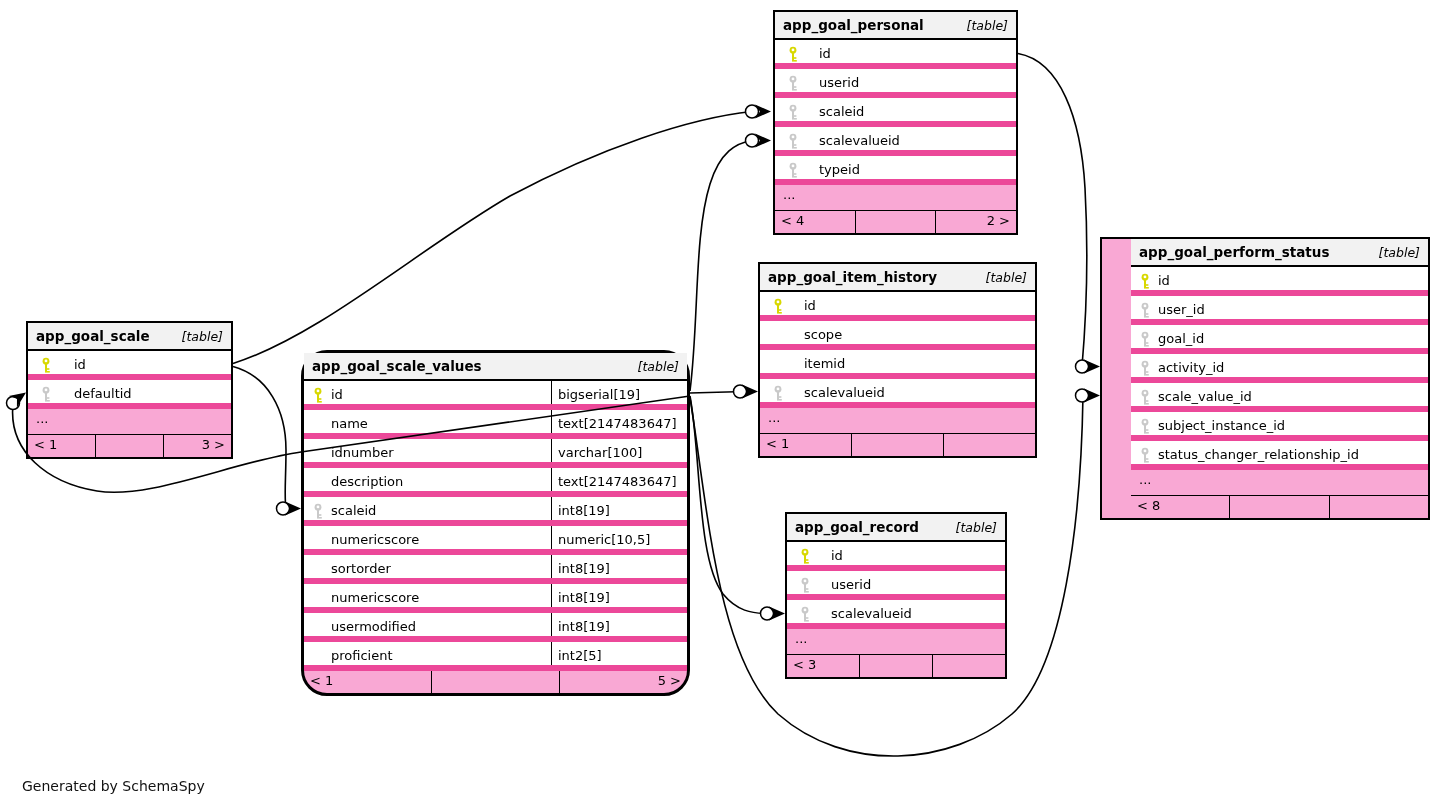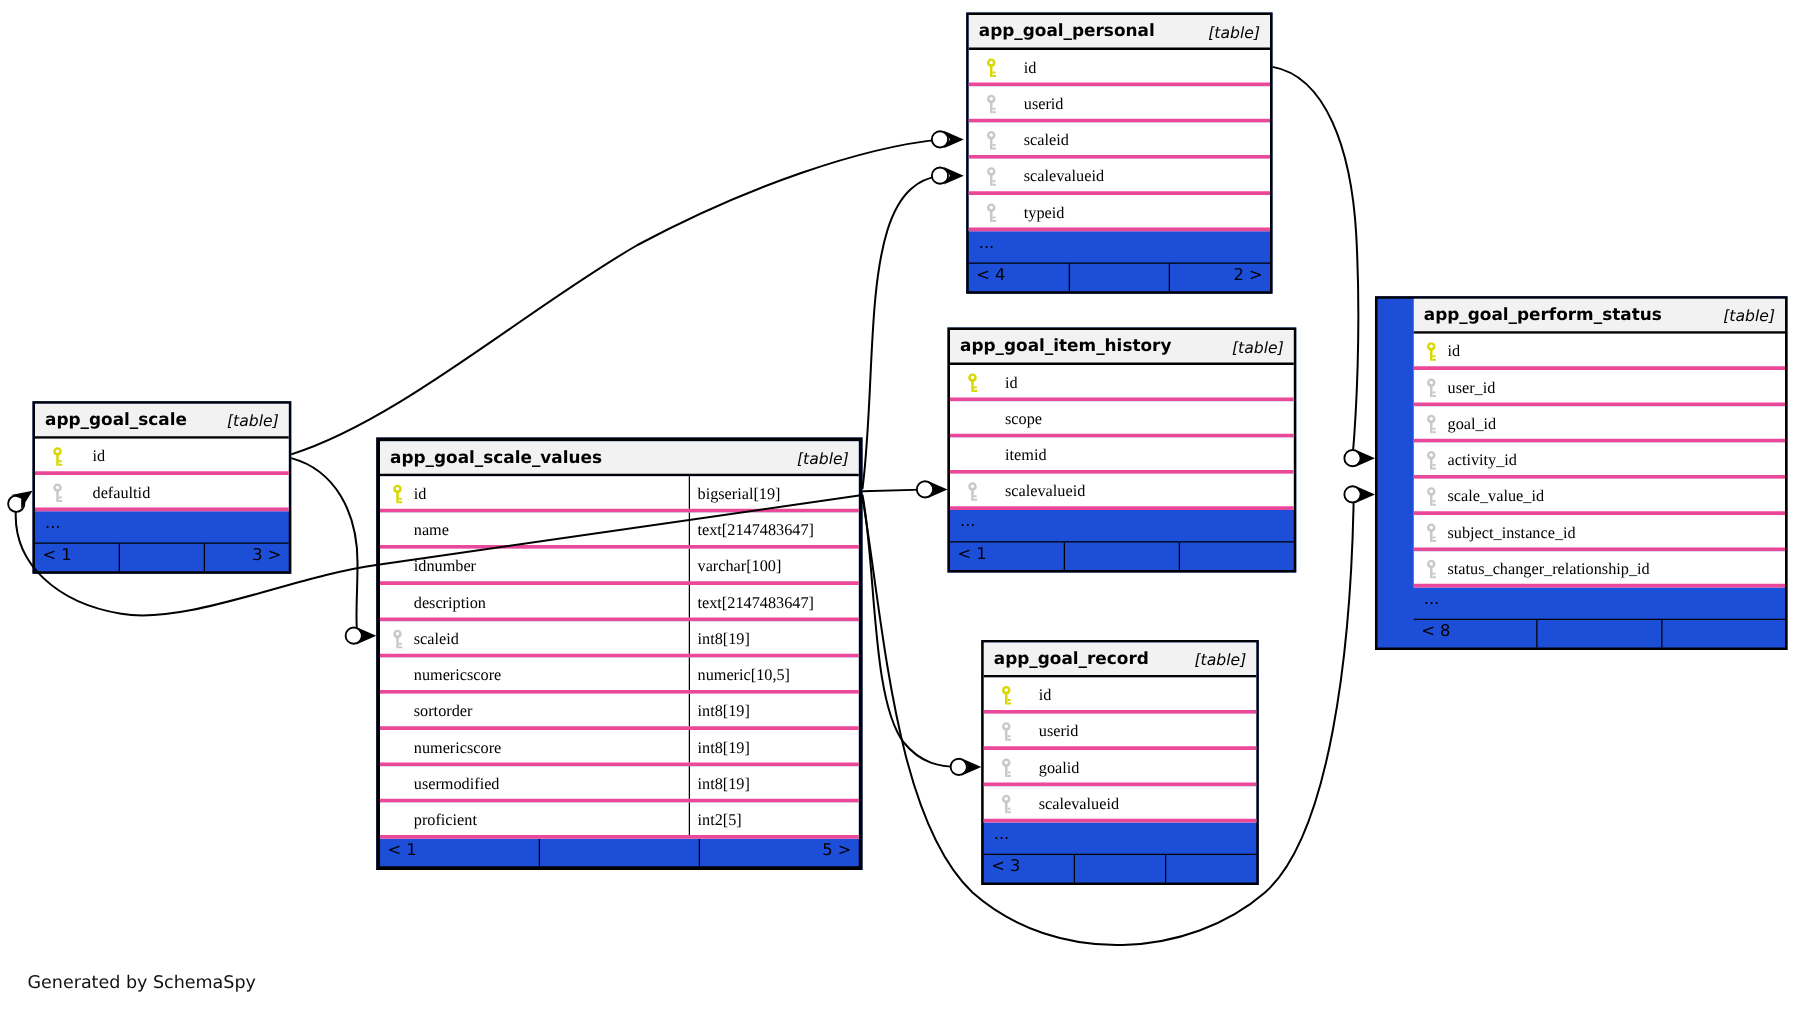--- a/index.html
+++ b/index.html
@@ -1,28 +1,28 @@
 <!DOCTYPE html>
 <html><head>
 <meta charset="utf-8">
 <style>
   html,body{margin:0;padding:0;}
   body{
     width:1446px;height:807px;position:relative;background:#ffffff;
     font-family:"DejaVu Sans","Liberation Sans",sans-serif;color:#000;
     overflow:hidden;
   }
-  .tbl{position:absolute;background:#1d4ed8;border:2px solid #000;box-sizing:border-box;z-index:1;}
+  .tbl{position:absolute;background:#f9a8d4;border:2px solid #000;box-sizing:border-box;z-index:1;}
   .tbl.emphasis{border-width:3px;}
   .tbl-header{height:28px;background:#f2f2f2;border-bottom:2px solid #000;
     display:flex;align-items:center;justify-content:space-between;
     padding:0 8px;box-sizing:border-box;}
   .tbl-name{font-weight:bold;font-size:13.5px;white-space:nowrap;}
   .tbl-tag{font-size:12.5px;white-space:nowrap;font-style:italic;}
-  .trow{height:29px;position:relative;border-bottom:3px solid #ec4899;box-sizing:border-box;background:#fff;font-family:Liberation Serif, serif;}
+  .trow{height:29px;position:relative;border-bottom:6px solid #ec4899;box-sizing:border-box;background:#fff;}
   .trow .icon{position:absolute;top:6px;}
   .trow .lbl{position:absolute;top:6px;font-size:13px;white-space:nowrap;}
   .typecell{position:absolute;top:0;bottom:0;border-left:1px solid #000;
     padding:6px 0 0 6px;font-size:13px;box-sizing:border-box;white-space:nowrap;}
   .ellipsisrow{height:26px;border-bottom:1px solid #000;box-sizing:border-box;
     font-size:13px;padding:2px 0 0 8px;}
   .tfooter{height:22px;display:flex;box-sizing:border-box;}
   .fcell{flex:1;border-right:1px solid #000;box-sizing:border-box;font-size:13px;
     padding:2px 6px 0 6px;white-space:nowrap;}
   .fcell:last-child{border-right:none;}
@@ -241,21 +241,21 @@
           </svg></span>
         <span class="lbl" style="left:46px">defaultid</span>
       </div>
       <div class="ellipsisrow">...</div>
       <div class="tfooter">
         <span class="fcell">&lt; 1</span>
         <span class="fcell"></span>
         <span class="fcell right">3 &gt;</span>
       </div>
     </div>
-    <div class="tbl emphasis" style="left: 301px; top: 350px; width: 389px;">
+    <div class="tbl emphasis" style="left: 301px; top: 350px; width: 389px; border-radius: 26px;">
       <div class="tbl-header">
         <span class="tbl-name">app_goal_scale_values</span>
         <span class="tbl-tag">[table]</span>
       </div>
       <div class="trow">
         <span class="icon" style="left:8px"><svg width="12" height="17" viewBox="0 0 12 17">
             <circle cx="6" cy="4.2" r="3.4" fill="#d8d800"></circle>
             <circle cx="6" cy="3.9" r="1.4" fill="#fff"></circle>
             <rect x="5" y="7" width="2" height="8.6" fill="#d8d800"></rect>
             <rect x="7" y="11.2" width="2.4" height="1.6" fill="#d8d800"></rect>
@@ -330,30 +330,20 @@
       </div>
       <div class="trow">
         <span class="icon" style="left:12px"><svg width="12" height="17" viewBox="0 0 12 17">
             <circle cx="6" cy="4.2" r="3.4" fill="#c9c9c9"></circle>
             <circle cx="6" cy="3.9" r="1.4" fill="#fff"></circle>
             <rect x="5" y="7" width="2" height="8.6" fill="#c9c9c9"></rect>
             <rect x="7" y="11.2" width="2.4" height="1.6" fill="#c9c9c9"></rect>
             <rect x="7" y="14" width="2.8" height="1.6" fill="#c9c9c9"></rect>
           </svg></span>
         <span class="lbl" style="left:44px">userid</span>
-      </div>
-      <div class="trow">
-        <span class="icon" style="left:12px"><svg width="12" height="17" viewBox="0 0 12 17">
-            <circle cx="6" cy="4.2" r="3.4" fill="#c9c9c9"></circle>
-            <circle cx="6" cy="3.9" r="1.4" fill="#fff"></circle>
-            <rect x="5" y="7" width="2" height="8.6" fill="#c9c9c9"></rect>
-            <rect x="7" y="11.2" width="2.4" height="1.6" fill="#c9c9c9"></rect>
-            <rect x="7" y="14" width="2.8" height="1.6" fill="#c9c9c9"></rect>
-          </svg></span>
-        <span class="lbl" style="left:44px">goalid</span>
       </div>
       <div class="trow">
         <span class="icon" style="left:12px"><svg width="12" height="17" viewBox="0 0 12 17">
             <circle cx="6" cy="4.2" r="3.4" fill="#c9c9c9"></circle>
             <circle cx="6" cy="3.9" r="1.4" fill="#fff"></circle>
             <rect x="5" y="7" width="2" height="8.6" fill="#c9c9c9"></rect>
             <rect x="7" y="11.2" width="2.4" height="1.6" fill="#c9c9c9"></rect>
             <rect x="7" y="14" width="2.8" height="1.6" fill="#c9c9c9"></rect>
           </svg></span>
         <span class="lbl" style="left:44px">scalevalueid</span>

